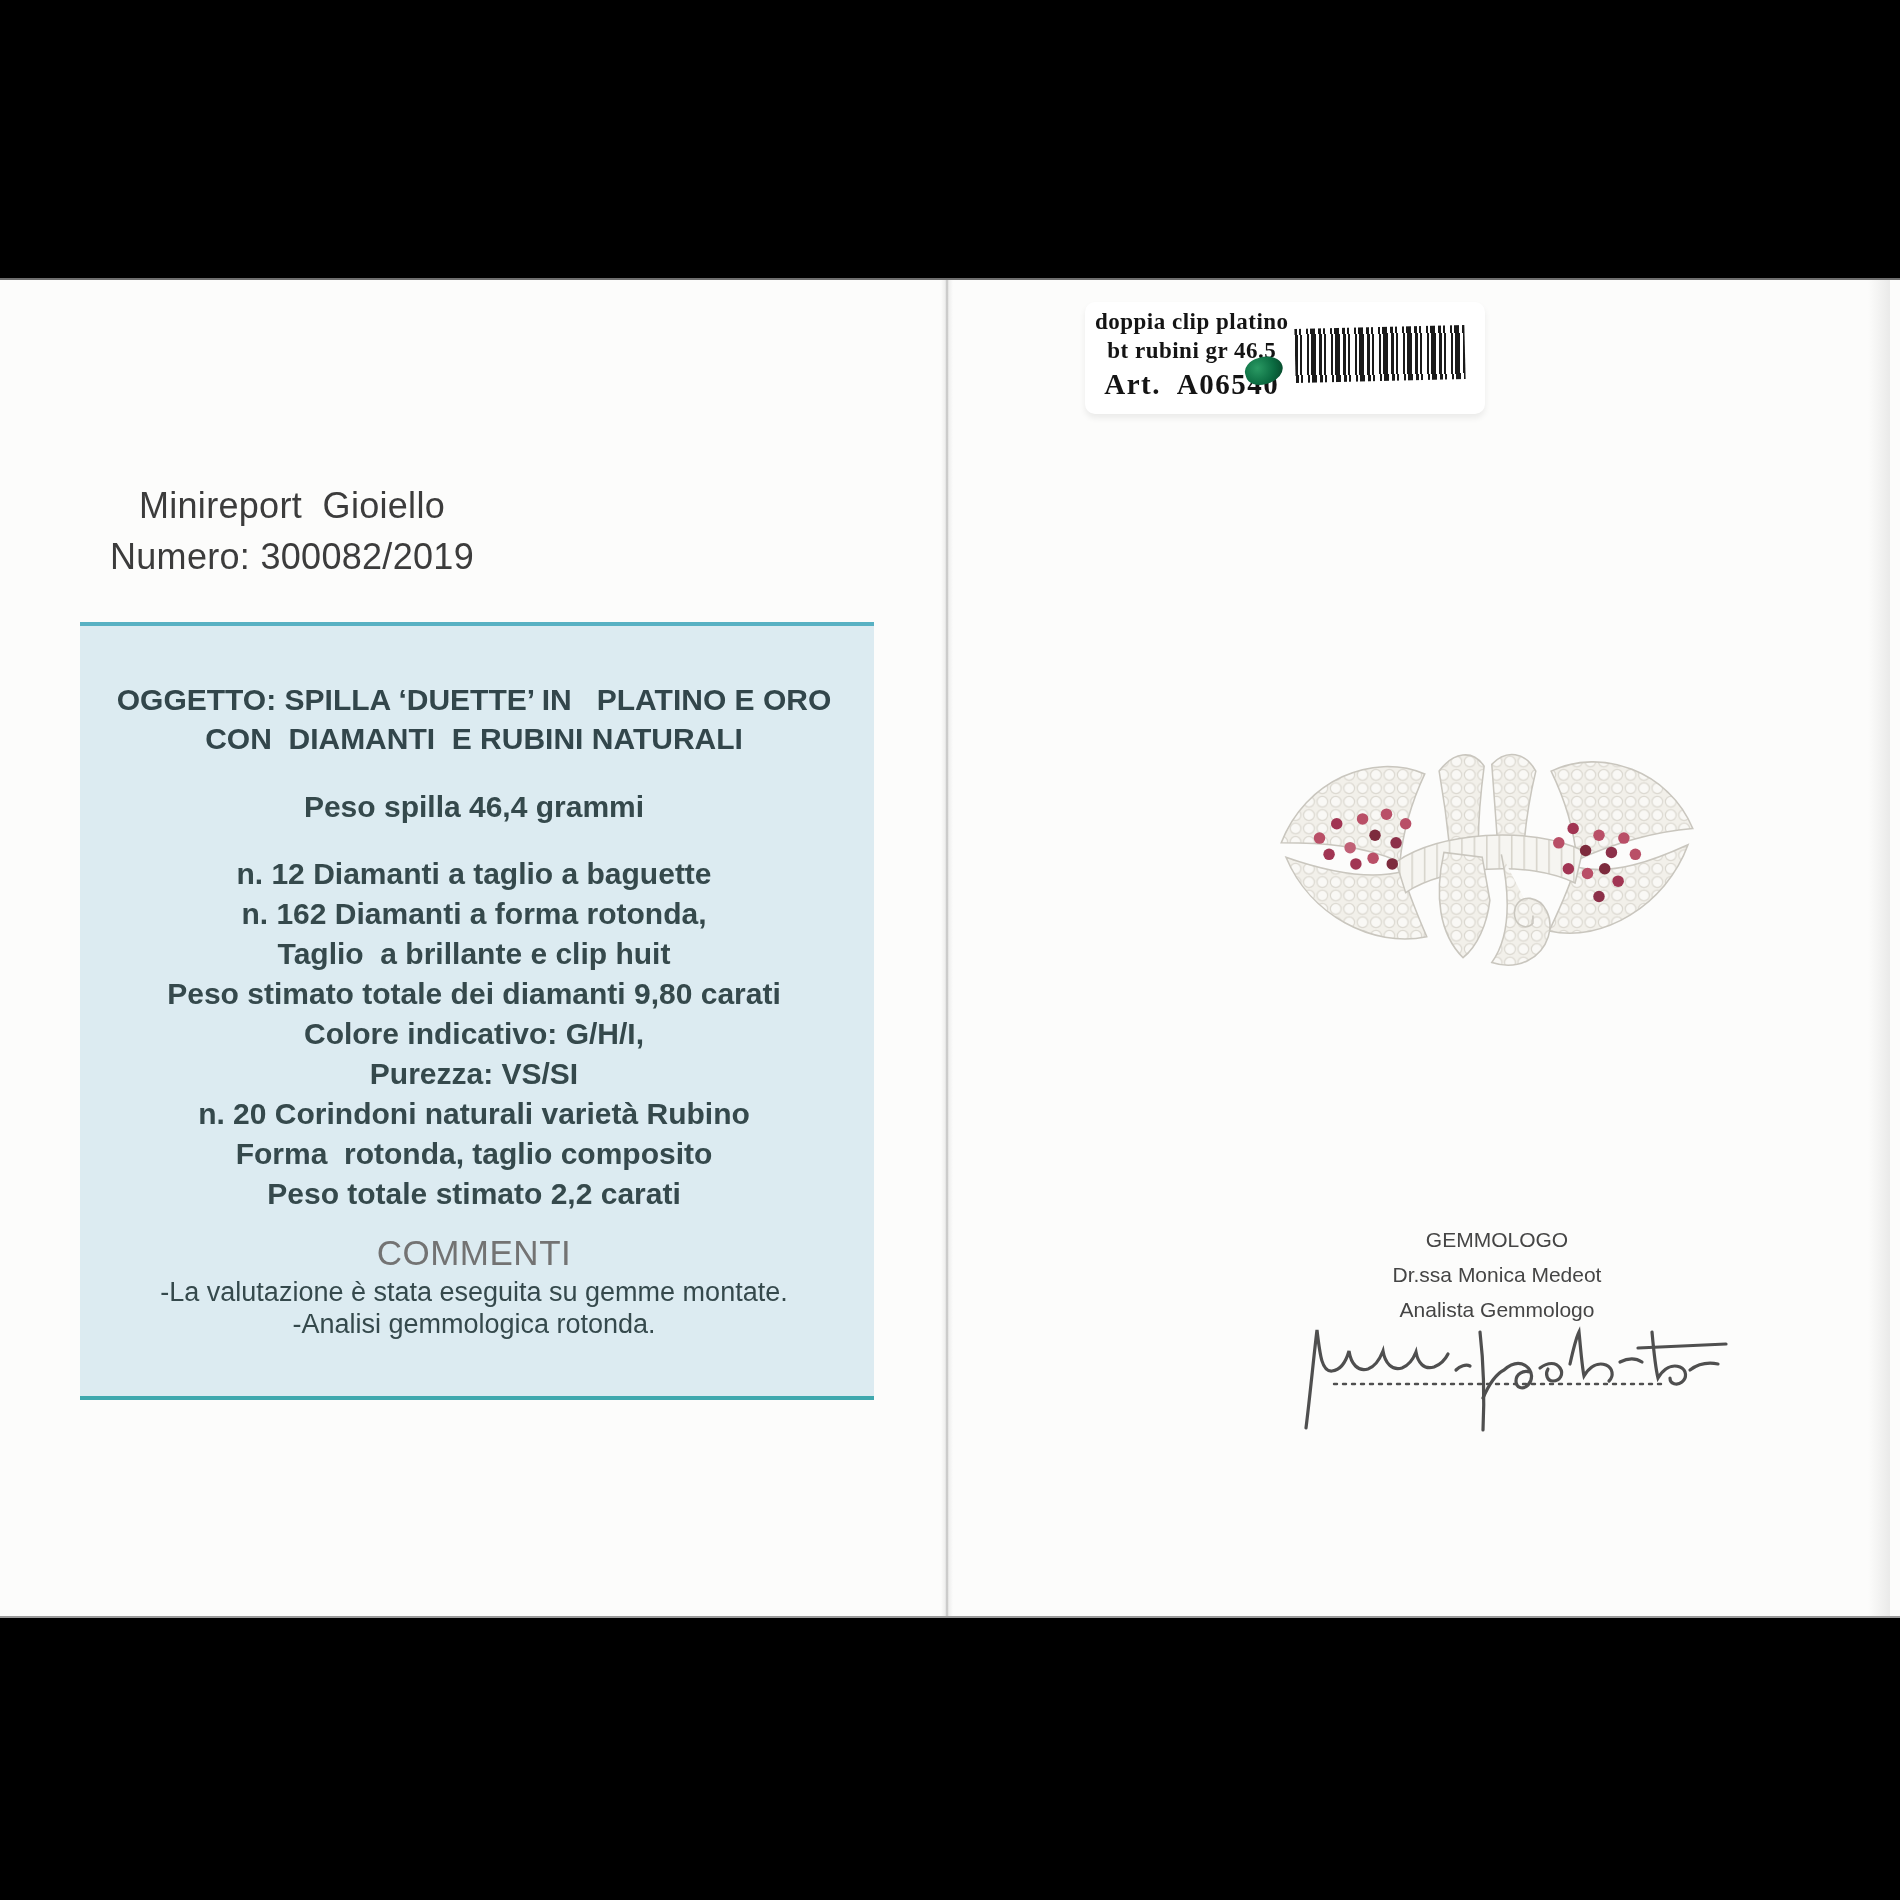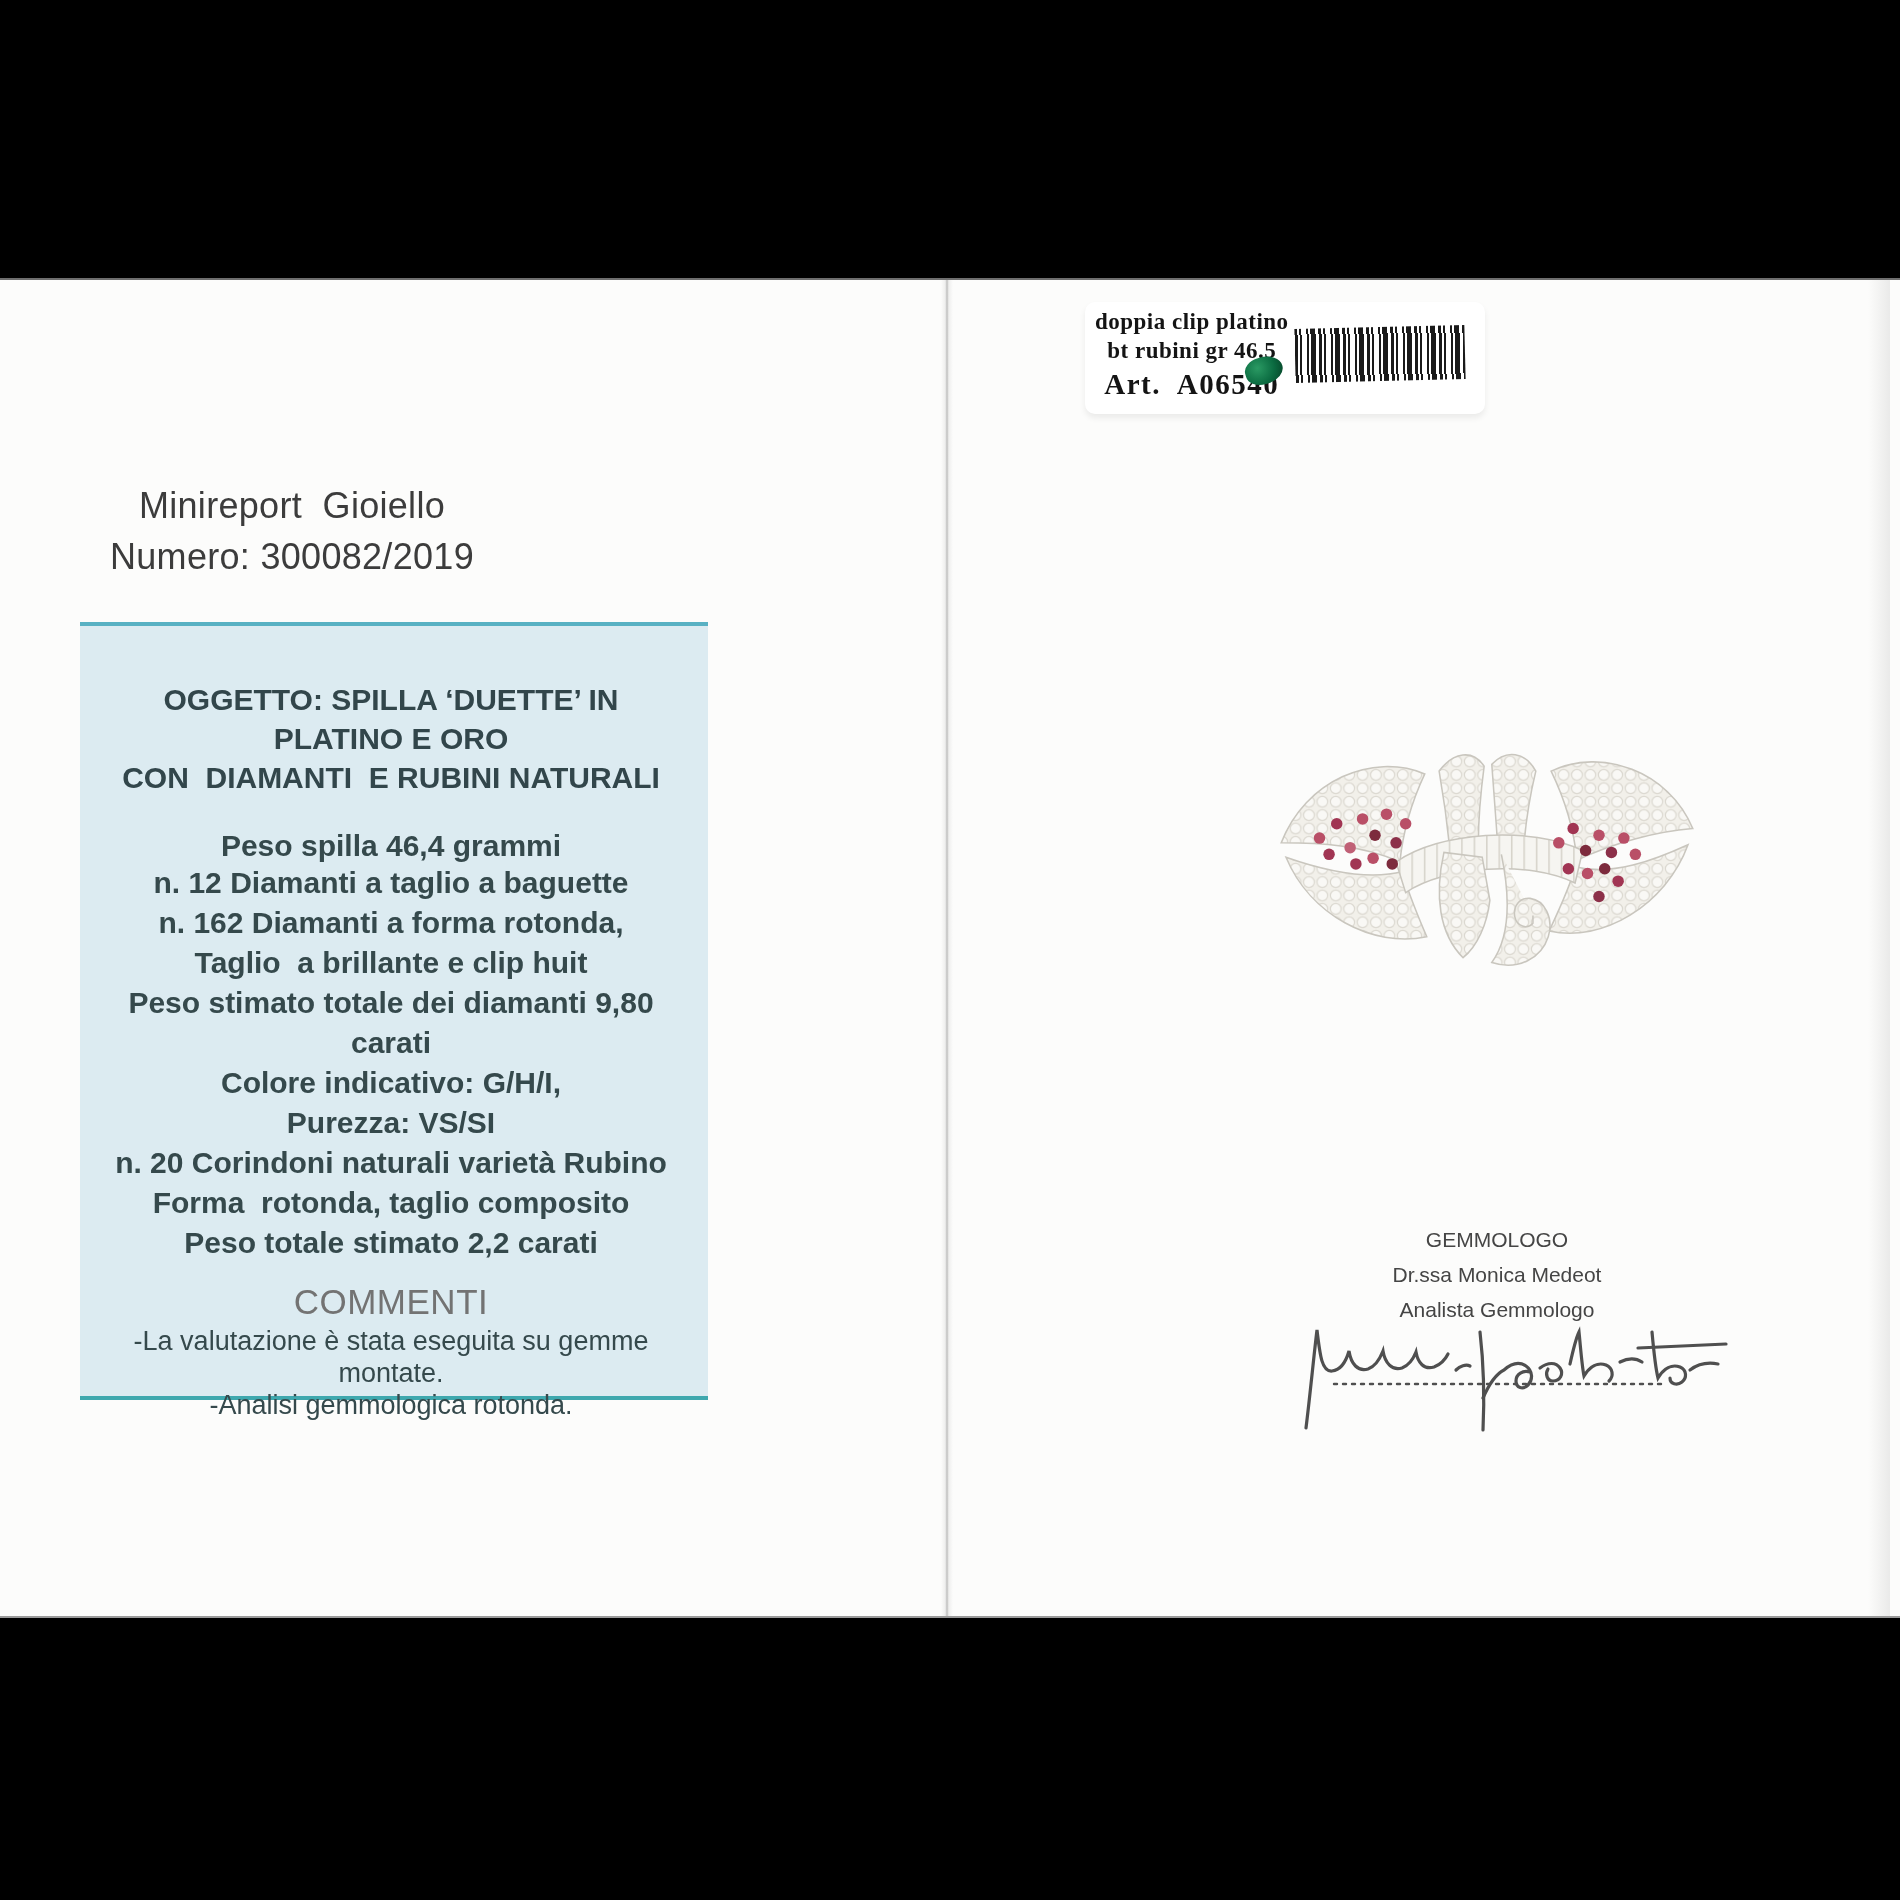--- a/index.html
+++ b/index.html
@@ -19,35 +19,35 @@
   }
   .t{white-space:pre-wrap;text-align:center;}
 
   
   .header-block{
     position:absolute;left:110px;top:200px;
     font-size:36px;line-height:51px;color:#3c3c3c;
     letter-spacing:0.3px;
   }
   .bluebox{
-    position:absolute;left:80px;top:342px;width:628px;height:778px;
+    position:absolute;left:80px;top:342px;width:794px;height:778px;
     box-sizing:border-box;
     background:#dcebf1;
     border-top:4px solid #58b1c3;
     border-bottom:4px solid #3fa8ae;
     padding:54px 18px 0 12px;
     color:#35494c;
   }
   .bheading{
     text-align:center;
     font-weight:700;font-size:30px;line-height:39px;
     color:#32464b;
   }
   .peso{margin-top:32px;font-weight:700;font-size:30px;}
-  .details{}
+  .details{margin-top:30px;}
   .dline{font-weight:700;font-size:30px;line-height:40px;}
   .commenti{margin-top:16px;font-size:35px;line-height:46px;font-weight:400;letter-spacing:0.5px;color:#737373;}
   .cline{font-size:27px;line-height:32px;font-weight:400;color:#35494c;}
 
   
   .fold{
     position:absolute;left:941px;top:0;width:12px;height:100%;
     background:linear-gradient(to right, rgba(0,0,0,0) 0%, rgba(120,120,120,0.10) 35%, rgba(105,105,105,0.42) 50%, rgba(120,120,120,0.10) 65%, rgba(0,0,0,0) 100%);
   }
   .right-edge{

